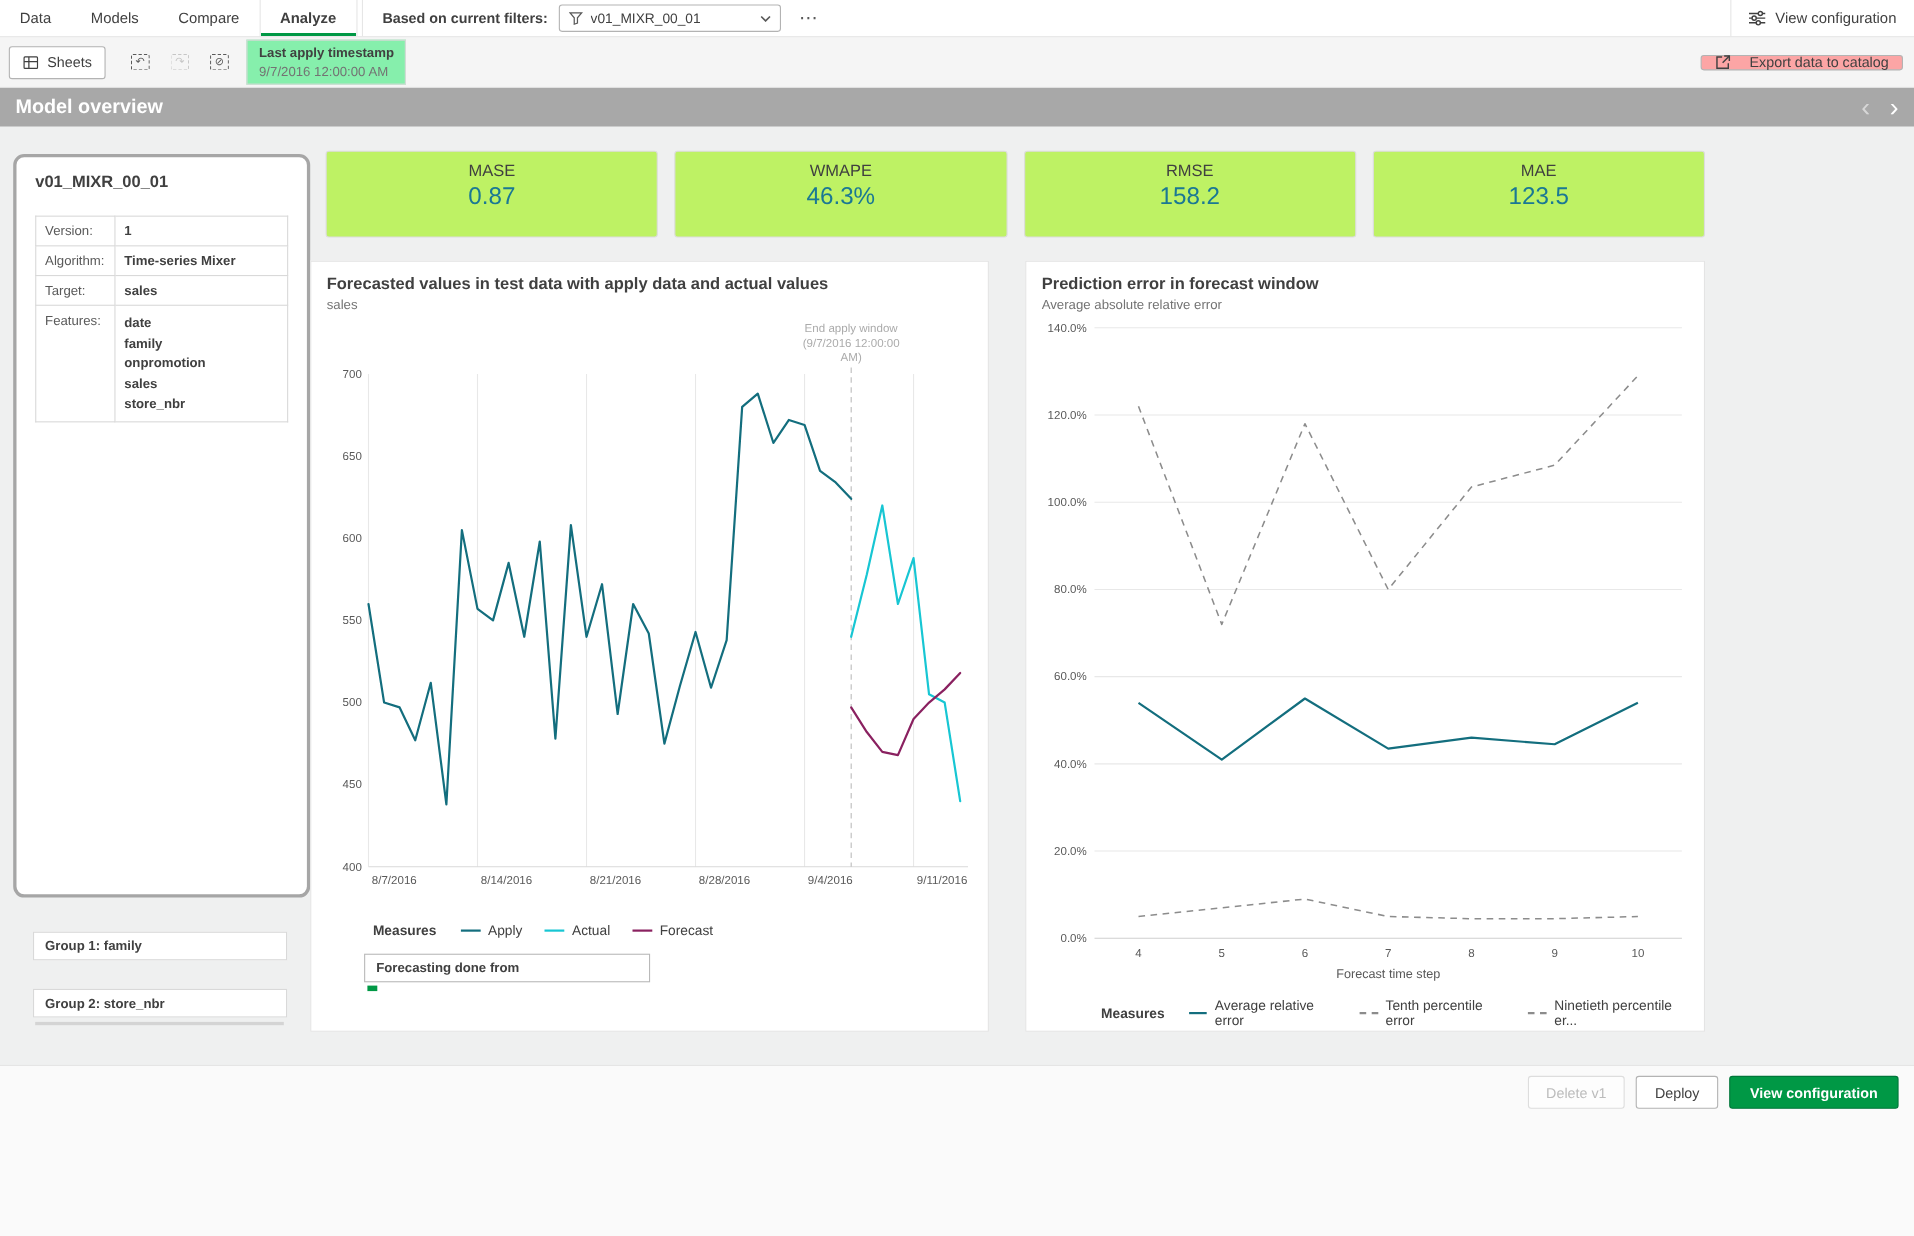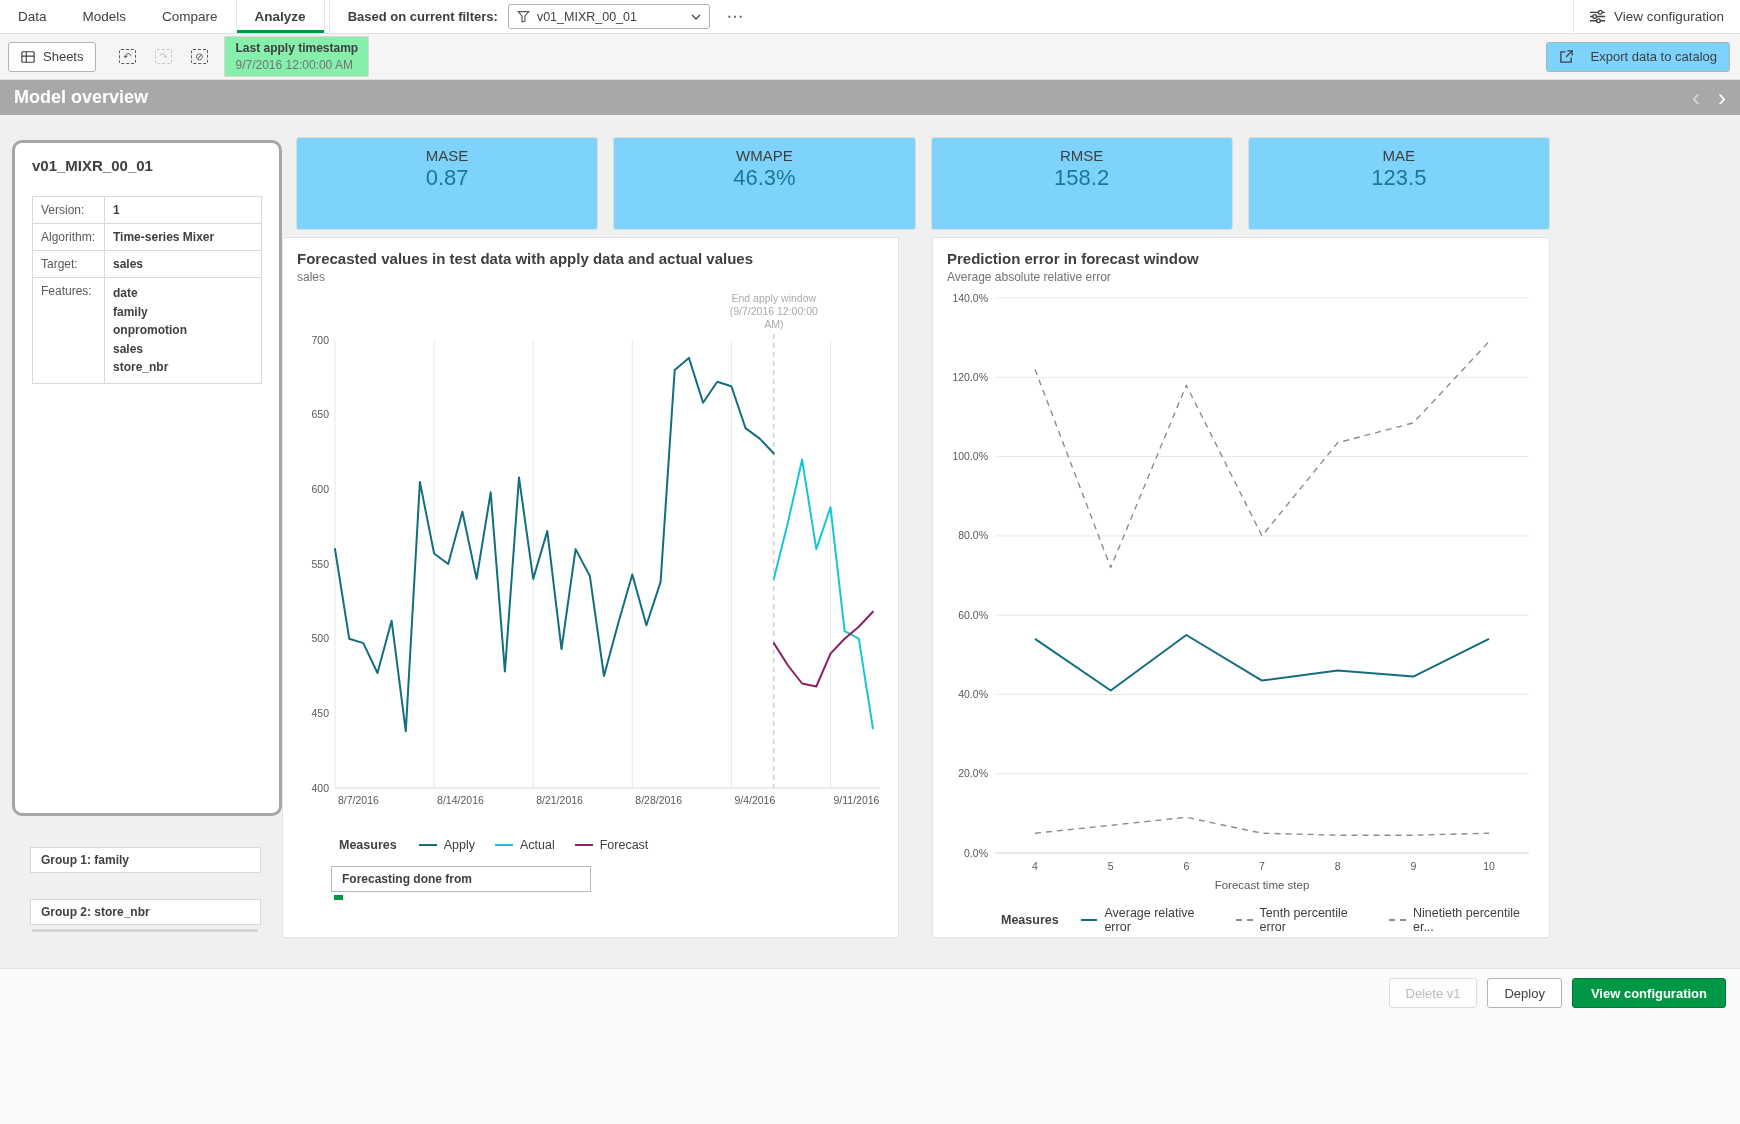--- a/index.html
+++ b/index.html
@@ -59,21 +59,21 @@
     width:17px; height:15px; border:1px dashed currentColor; border-radius:2px;
     display:flex; align-items:center; justify-content:center; font-size:10px; line-height:1;
   }
   .last-apply {
     margin-left:10px; background:#86efac; border:1px solid #d9d9d9; padding:3px 10px;
     line-height:1.35; align-self:center;
   }
   .last-apply .la-label { font-size:12px; font-weight:bold; color:#404040; }
   .last-apply .la-value { font-size:12px; color:#737373; }
   .export-btn {
-    margin-left:auto; margin-right:10px; height:30px; padding:0 12px; background:#7dd3fc;
+    margin-left:auto; margin-right:10px; height:14px; padding:0 12px; background:#fca5a5;
     border:1px solid #b3b3b3; border-radius:3px; display:flex; align-items:center; gap:17px;
     font-size:13px; cursor:pointer; font-family:inherit; color:#404040;
   }
   
   .titlebar {
     position:absolute; top:80px; left:0; right:0; height:35px; background:#a8a8a8;
     display:flex; align-items:center; padding:0 14px; z-index:4;
   }
   .titlebar .sheet-title { color:#fff; font-size:18px; font-weight:600; }
   .titlebar .nav-chevrons { margin-left:auto; display:flex; gap:18px; }
@@ -95,21 +95,21 @@
     position:absolute; left:30px; width:231px; height:26px; background:#fff;
     border:1px solid #d9d9d9; display:flex; align-items:center; padding:0 10px;
     font-size:12px; font-weight:bold; cursor:pointer;
   }
   .group-box.g1 { top:847px; }
   .group-box.g2 { top:899px; }
   .group-scroll { position:absolute; left:32px; top:929px; width:226px; height:3px; background:#d4d4d4; }
   
   .kpi-row { position:absolute; left:296px; top:137px; width:1254px; display:flex; gap:15px; }
   .kpi-card {
-    flex:1; height:93px; background:#7dd3fc; border:1px solid #dcdcdc; border-radius:3px;
+    flex:1; height:79px; background:#bef264; border:1px solid #dcdcdc; border-radius:3px;
     text-align:center; cursor:pointer;
   }
   .kpi-label { font-size:15px; color:#404040; margin-top:9px; }
   .kpi-value { font-size:22px; color:#1a7894; margin-top:1px; }
   
   .panel { position:absolute; background:#fff; border:1px solid #e4e4e4; padding:12px 14px; }
   .panel-main { left:282px; top:237px; width:617px; height:701px; }
   .panel-error { left:932px; top:237px; width:618px; height:701px; }
   .panel h3 { margin:0; font-size:15px; font-weight:bold; color:#404040; }
   .panel .subtitle { font-size:12px; color:#737373; margin-top:3px; margin-bottom:4px; }

